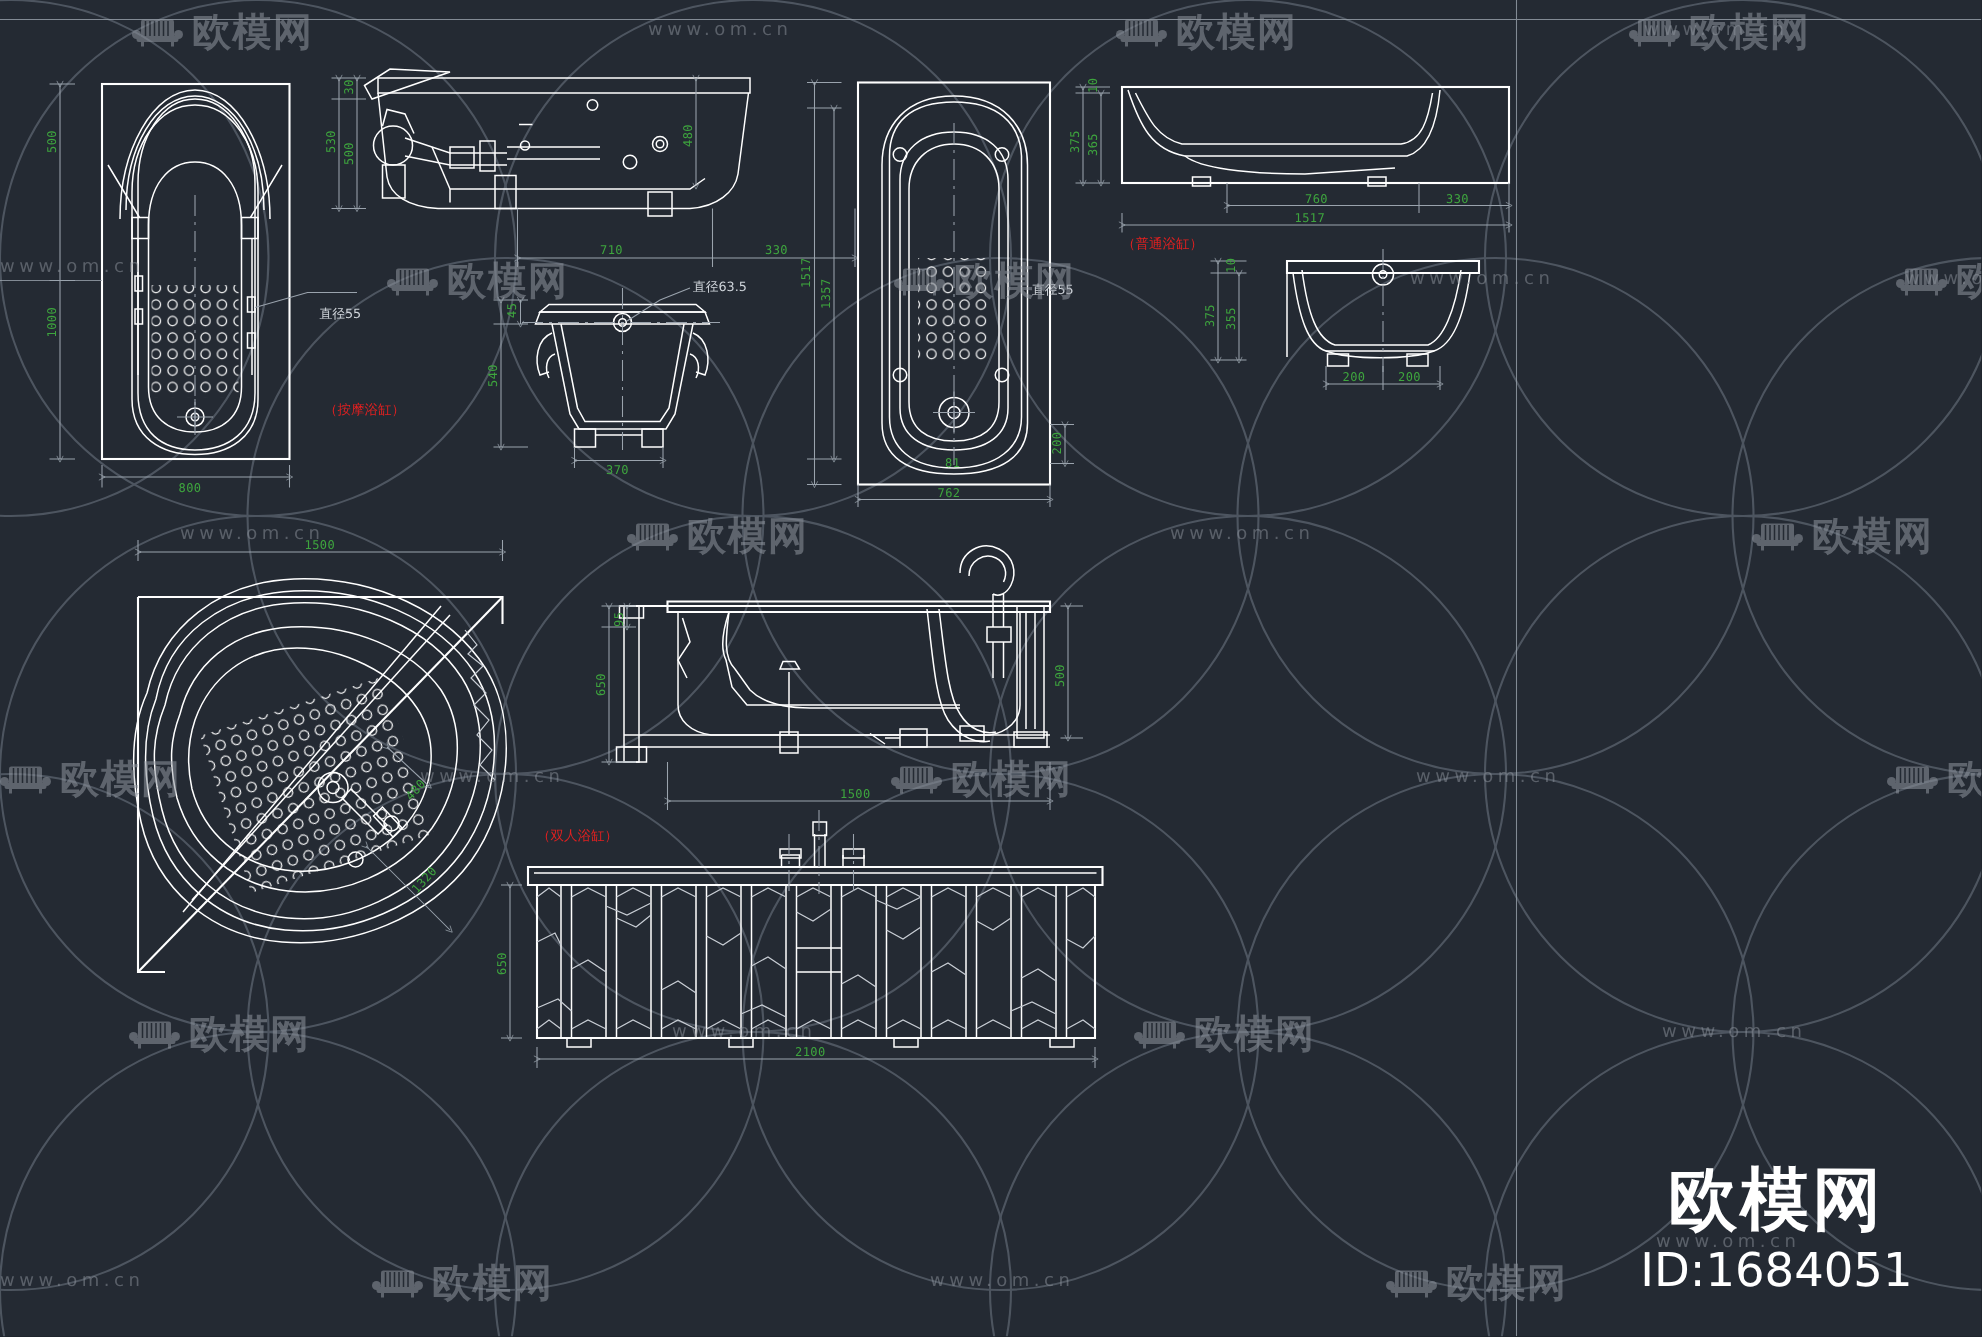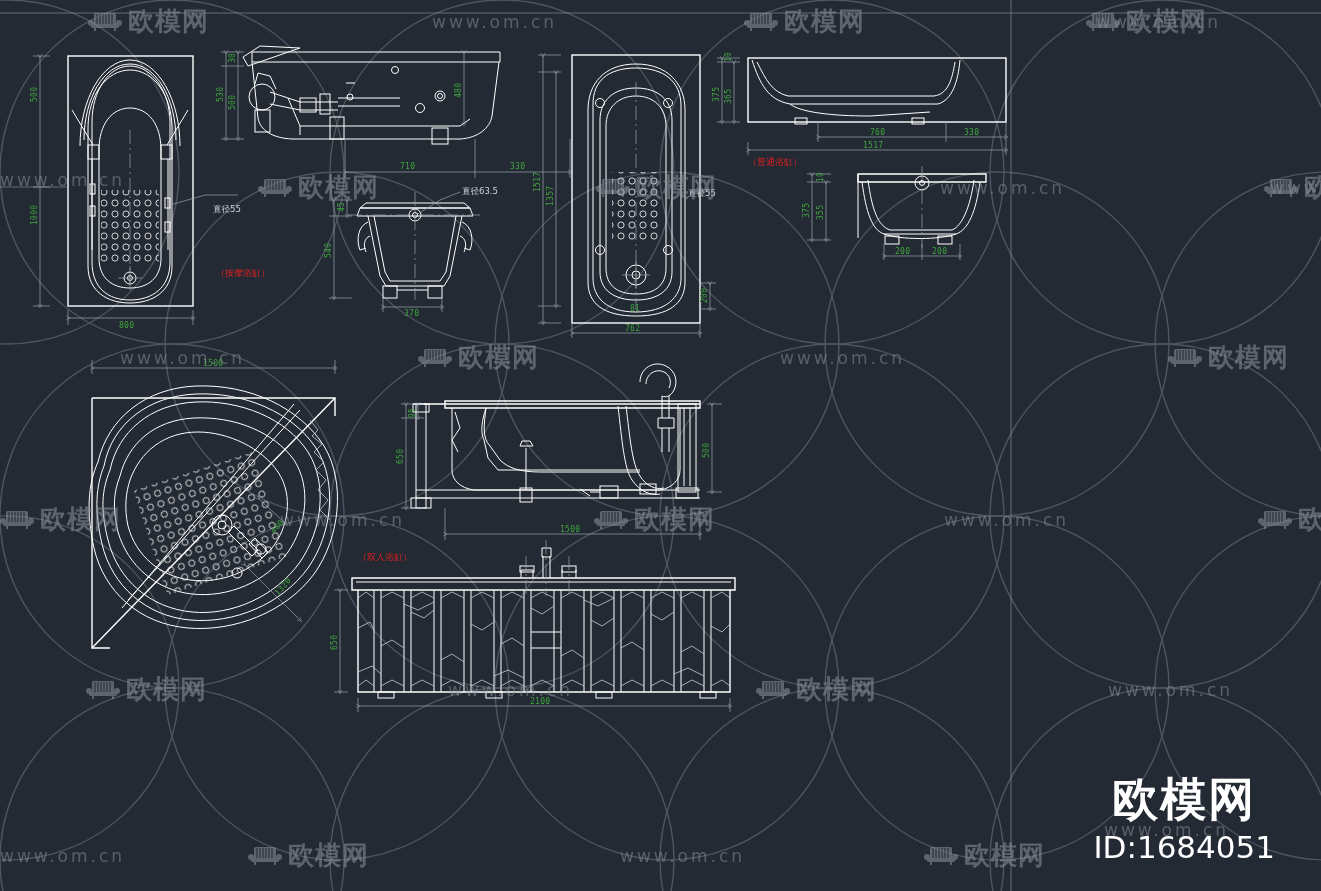--- a/index.html
+++ b/index.html
@@ -9,21 +9,21 @@
     background:#242a33;
   }
   
   #bgcircles{position:absolute;left:0;top:0;width:1321px;height:891px;}
   .wm{
     position:absolute;display:flex;align-items:center;gap:6px;
     color:#8e949d;opacity:.55;white-space:nowrap;
     font-family:"DejaVu Sans",sans-serif;pointer-events:none;
   }
   .wm.logo{font-size:26px;font-weight:700;letter-spacing:1px;}
-  .wm.url{font-size:17px;letter-spacing:3px;opacity:.5;}
+  .wm.url{font-size:12px;letter-spacing:3px;opacity:.5;}
   .sofa{
     width:34px;height:22px;position:relative;flex:0 0 auto;
   }
   .sofa svg{display:block}
   
   #cad{position:absolute;left:0;top:0;width:1321px;height:891px;}
   
   #idbadge{
     position:absolute;right:46px;bottom:28px;text-align:center;
     color:#ffffff;line-height:1;

